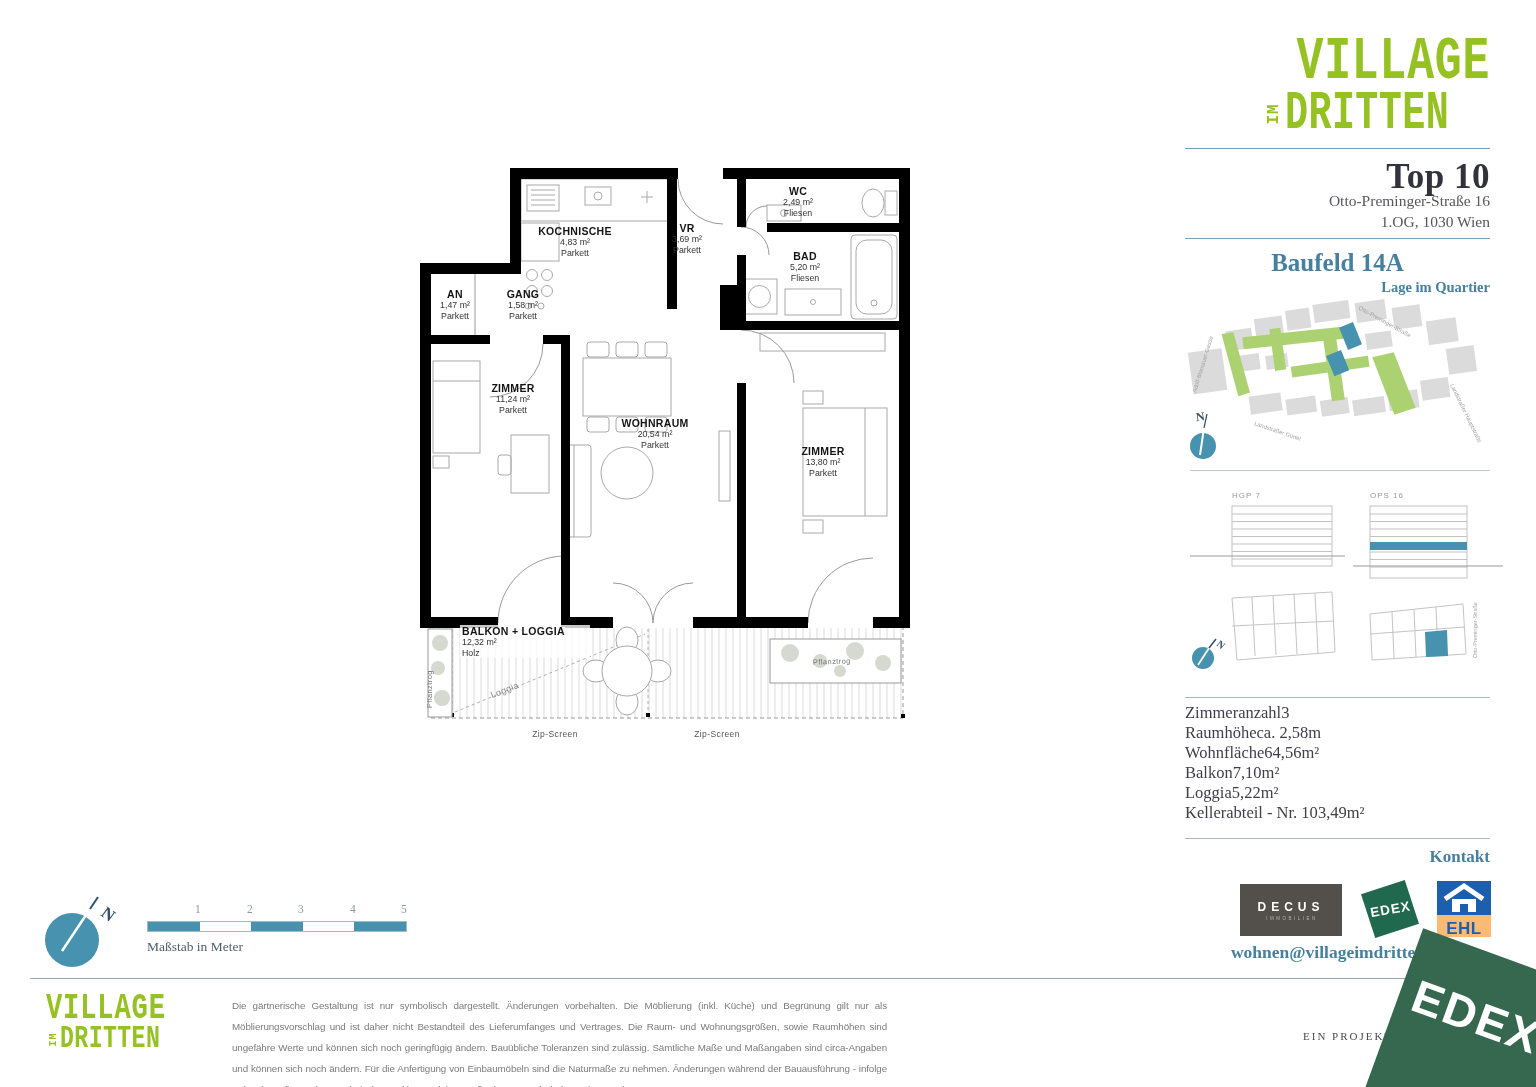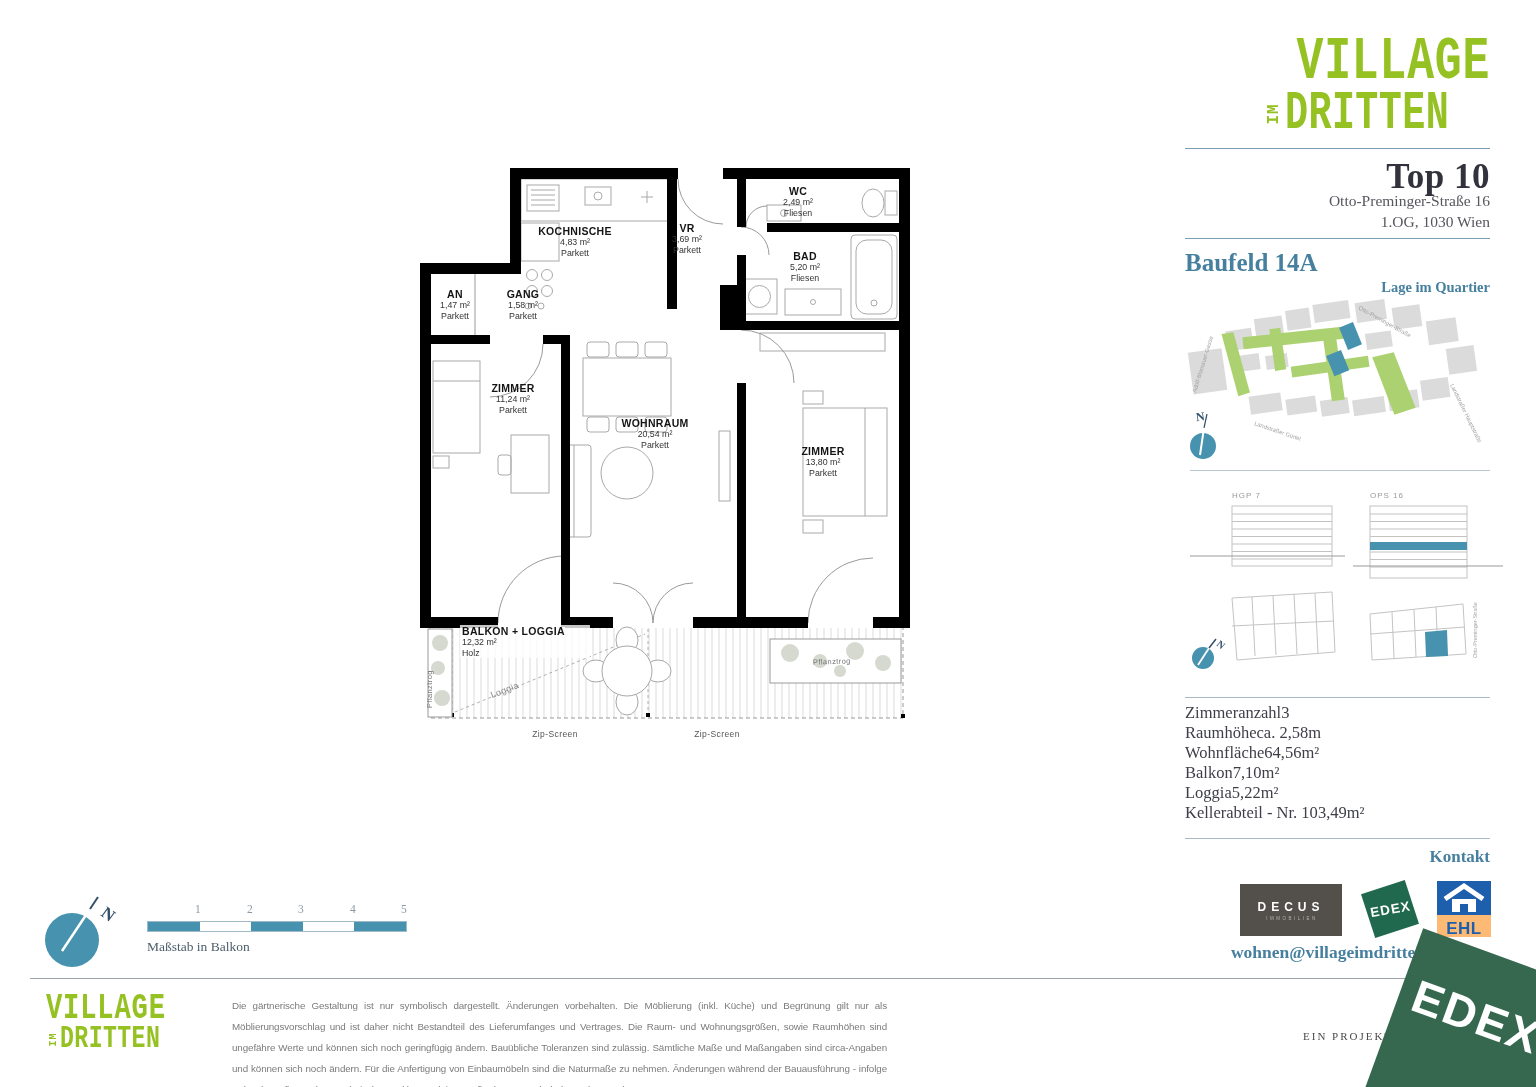--- a/index.html
+++ b/index.html
@@ -15,21 +15,21 @@
   .brand .dr{font-size:48px;line-height:.85;transform:scale(.8,1.1);transform-origin:left center;letter-spacing:.5px;}
   .brand.small .l1{font-size:34px;}
   .brand.small .l2{margin-top:5px;}
   .brand.small .im{font-size:10px;width:14px;}
   .brand.small .dr{font-size:29px;}
   
   .divider{position:absolute;height:0;border-top:1.5px solid #7A9DB2;}
   .divider.light{border-top:1px solid #B9C7D0;}
   .unit-title{font-size:35px;font-weight:bold;color:#32323C;text-align:right;letter-spacing:.5px;}
   .addr{font-size:15.5px;color:#56565E;text-align:right;line-height:21px;}
-  .baufeld{font-size:25px;font-weight:bold;color:#47809F;text-align:left;}
+  .baufeld{font-size:25px;font-weight:bold;color:#47809F;text-align:center;}
   .lage{font-size:14.5px;font-weight:bold;color:#47809F;text-align:right;}
   .facts{width:305px;font-family:"Liberation Serif",serif;font-size:16.5px;color:#3E3E48;}
   .facts .row{display:flex;justify-content:flex-start;line-height:20px;}
   .kontakt{font-size:17px;font-weight:bold;color:#47809F;text-align:right;}
   .email{font-size:17.5px;font-weight:bold;color:#47809F;text-align:center;}
   
   .decus{width:102px;height:52px;background:#53504B;color:#fff;display:flex;flex-direction:column;
          align-items:center;justify-content:center;}
   .decus .d1{font-size:12px;letter-spacing:5px;font-weight:bold;margin-left:0;}
   .decus .d2{font-size:4.5px;letter-spacing:2.5px;color:#B5B0A8;margin-top:2px;margin-left:2px;}
@@ -431,21 +431,21 @@
   <span class="num" style="left:151px;">3</span>
   <span class="num" style="left:203px;">4</span>
   <span class="num" style="left:254px;">5</span>
   <div class="bar">
     <div class="seg teal"></div>
       <div class="seg white"></div>
       <div class="seg teal"></div>
       <div class="seg white"></div>
       <div class="seg teal"></div>
   </div>
-  <div class="caption">Maßstab in Balkon</div>
+  <div class="caption">Maßstab in Meter</div>
 </div>
 
 <div class="divider light" style="left:30px;top:978px;width:1460px;border-color:#9AA4AA;"></div>
 
 <div class="abs brand small" style="left:46px;top:993px;text-align:left;">
   <div class="l1" style="transform-origin:left top;">VILLAGE</div>
   <div class="l2" style="justify-content:flex-start;">
     <span class="im">IM</span>
     <span class="dr">DRITTEN</span>
   </div>

